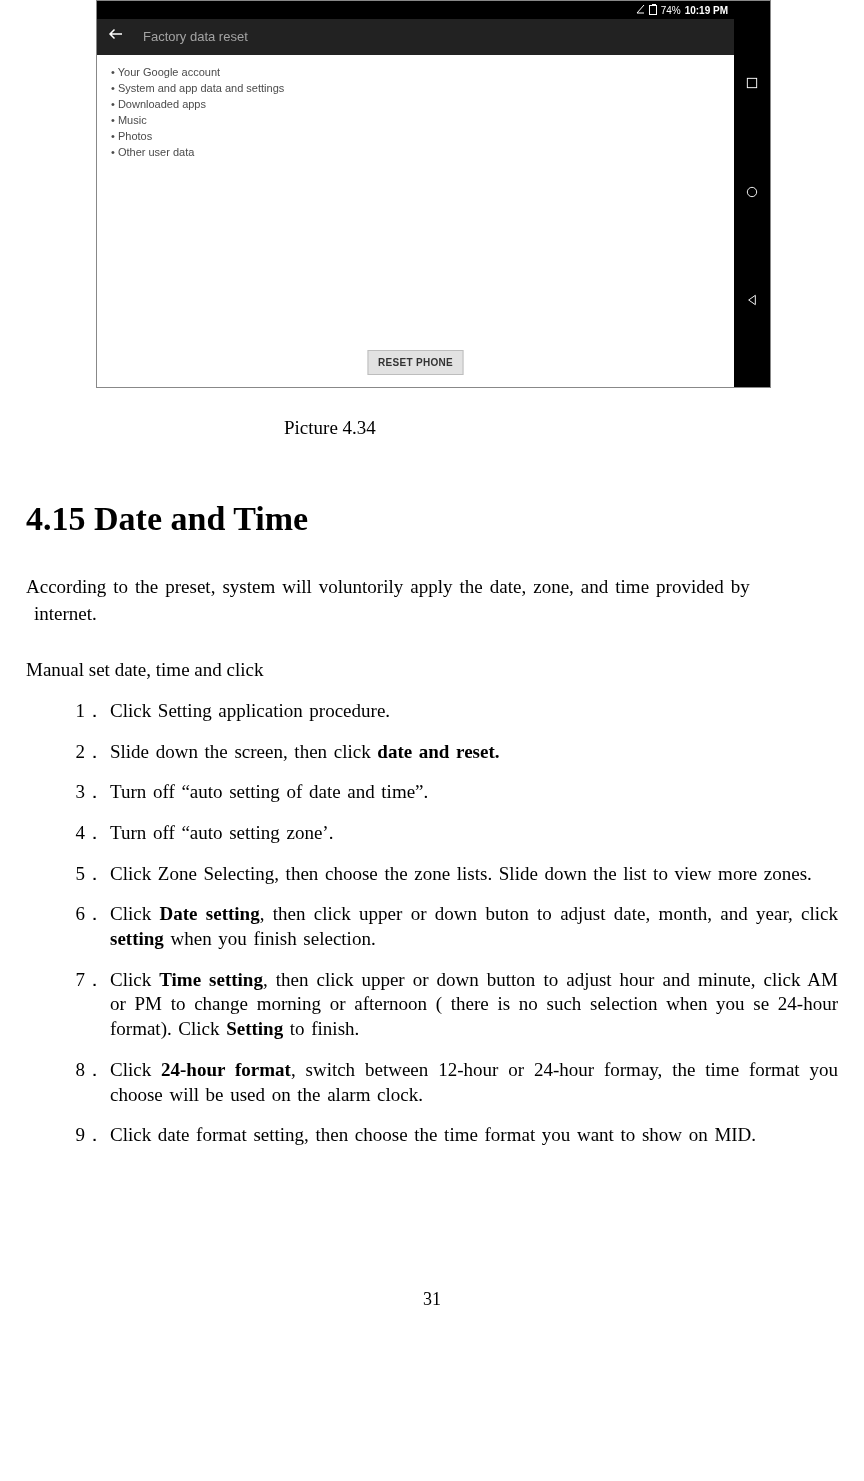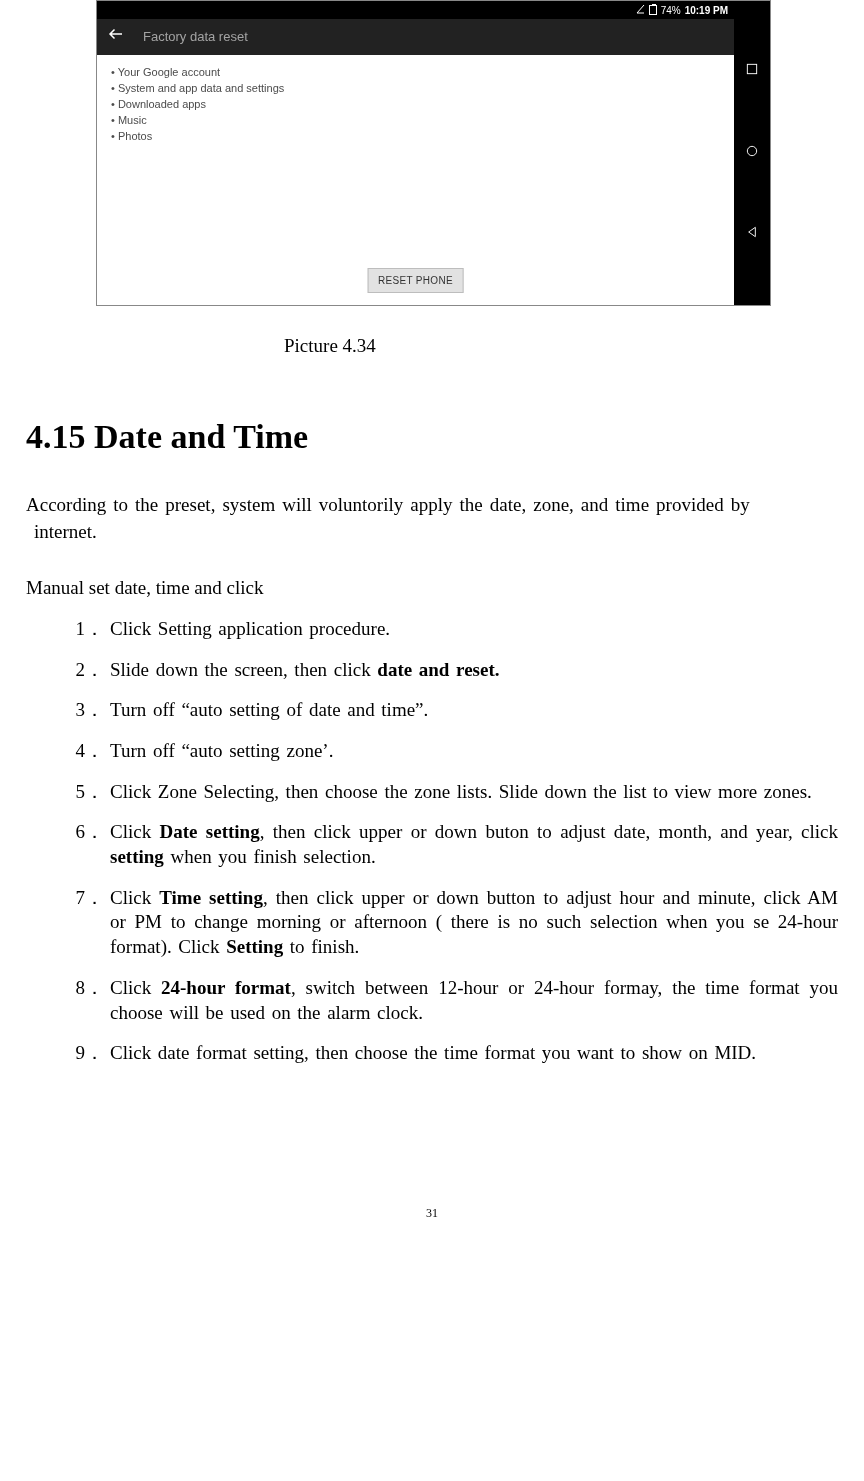--- a/index.html
+++ b/index.html
@@ -12,21 +12,21 @@
     font-size: 19px;
     line-height: 1.3;
   }
   .page {
     padding: 0 26px 40px 26px;
   }
 
   
   .screenshot {
     width: 675px;
-    height: 306px;
+    height: 388px;
     margin: 0 0 0 70px;
     border: 1px solid #888;
     display: flex;
     font-family: Arial, Helvetica, sans-serif;
     position: relative;
     background: #fff;
   }
   .phone-main { flex: 1; display: flex; flex-direction: column; }
   .status-bar {
     background: #000;
@@ -68,21 +68,21 @@
   .content-area .intro { margin-bottom: 6px; }
   .content-area .intro b { color: #333; }
   .content-area .bullets { list-style: none; margin: 0; padding: 0; line-height: 1.45; }
   .content-area .bullets li::before { content: "• "; }
   .reset-btn {
     position: absolute;
     bottom: 12px;
     left: 50%;
     transform: translateX(-50%);
     font-size: 10px;
-    font-weight: 400;
+    font-weight: 700;
     color: #333;
     background: #e2e2e2;
     border: 1px solid #bdbdbd;
     padding: 6px 10px;
     letter-spacing: 0.3px;
     font-family: Arial, sans-serif;
   }
   .nav-rail {
     width: 36px;
     background: #000;
@@ -133,21 +133,21 @@
     position: absolute;
     left: 0;
     top: 0;
     width: 30px;
     text-align: right;
   }
   ol.steps > li b { font-weight: bold; }
 
   .page-number {
     text-align: center;
-    font-size: 12px;
+    font-size: 18px;
     margin-top: 140px;
   }
 </style>
 </head>
 <body>
 
 <div class="page">
 
   <div class="screenshot">
     <div class="phone-main">
@@ -169,20 +169,21 @@
         </span>
         <span class="title">Factory data reset</span>
       </div>
       <div class="content-area">
         <ul class="bullets">
           <li>Your Google account</li>
           <li>System and app data and settings</li>
           <li>Downloaded apps</li>
           <li>Music</li>
           <li>Photos</li>
+          <li>Other user data</li>
         </ul>
         <button class="reset-btn">RESET PHONE</button>
       </div>
     </div>
     <div class="nav-rail">
       <span class="nav-item">
         <svg viewBox="0 0 24 24">
             <rect x="5" y="5" width="14" height="14"></rect>
           </svg>
       </span>

